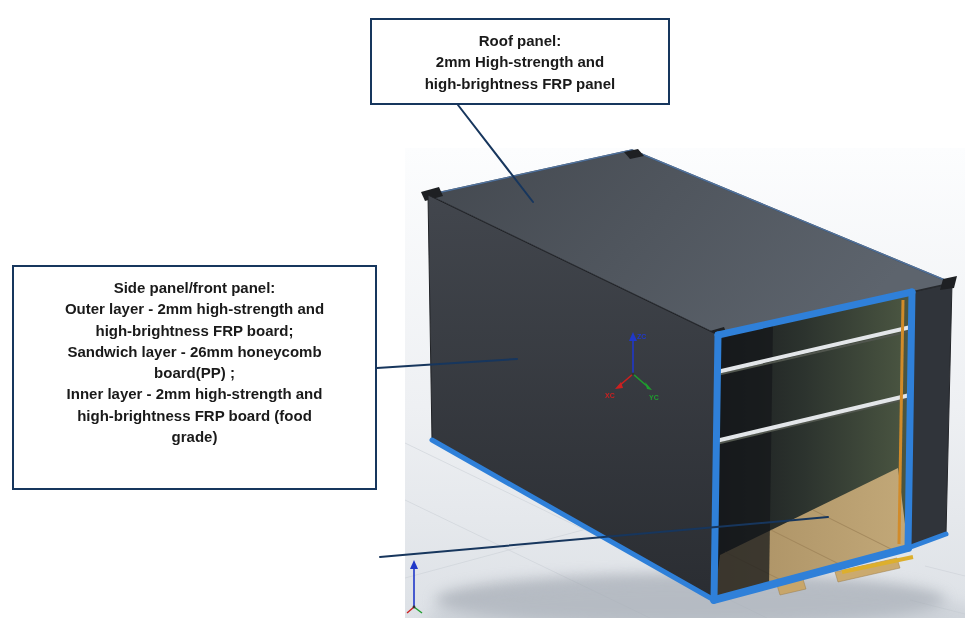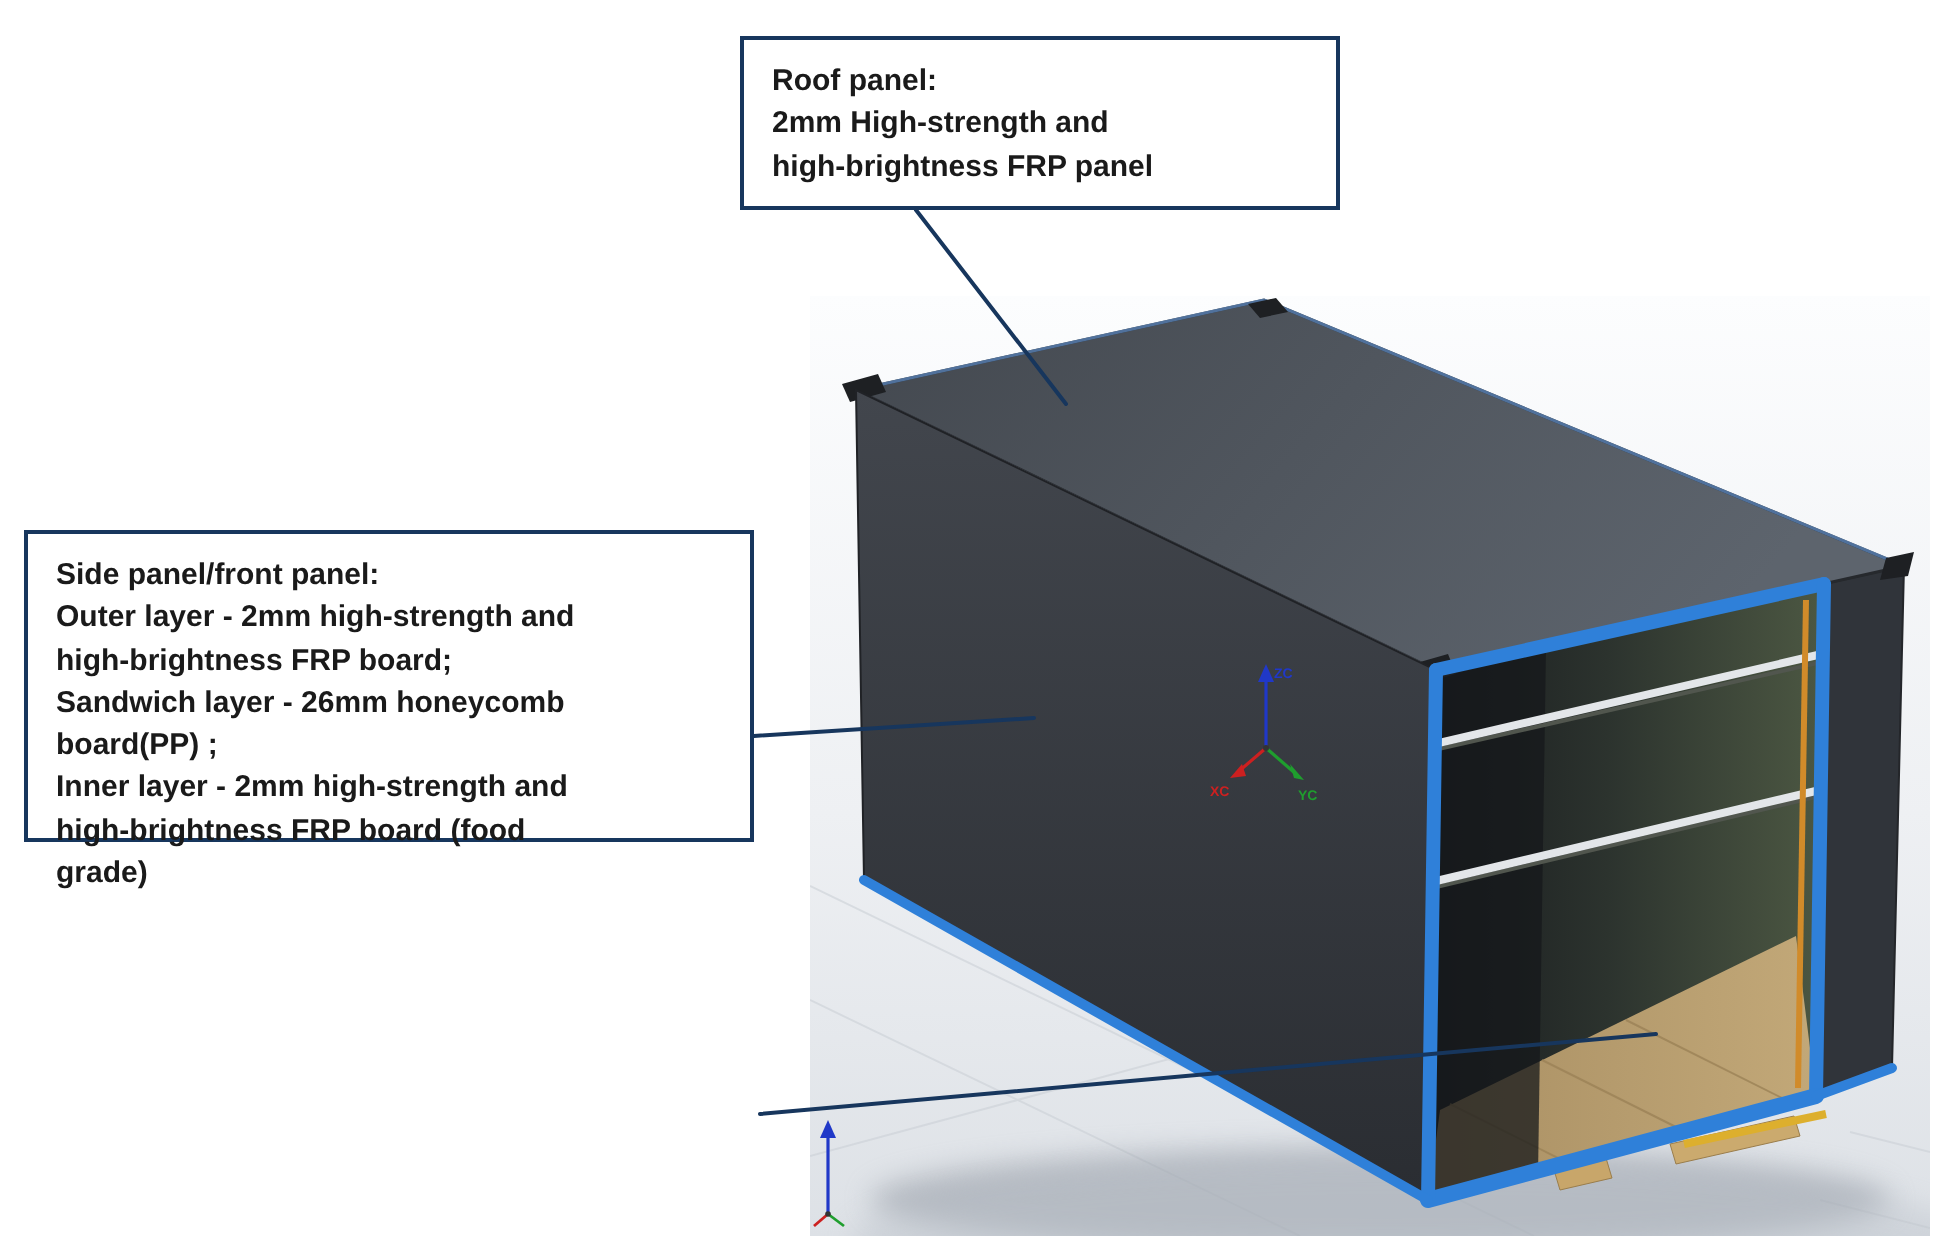--- a/index.html
+++ b/index.html
@@ -1,22 +1,22 @@
 <!DOCTYPE html>
 <html><head>
 <meta charset="utf-8">
 <style>
   html,body{margin:0;padding:0;background:#ffffff;font-family:"Liberation Sans",sans-serif;}
   .stage{position:relative;width:980px;height:618px;background:#ffffff;overflow:hidden;}
   #viewport{position:absolute;left:405px;top:148px;}
   svg.overlay{position:absolute;left:0;top:0;pointer-events:none;}
-  .callout{position:absolute;background:#ffffff;border:2px solid #17365d;padding:10px 14px;box-sizing:border-box;z-index:5;}
+  .callout{position:absolute;background:#ffffff;border:2px solid #17365d;padding:10px 14px;box-sizing:border-box;z-index:5;text-align:center;}
   .callout p{margin:0;font-size:15px;font-weight:bold;color:#1a1a1a;line-height:1.42;white-space:pre-line;}
   #callout-roof{left:370px;top:18px;width:300px;height:87px;}
-  #callout-side{left:12px;top:265px;width:365px;height:156px;}
+  #callout-side{left:12px;top:265px;width:365px;height:225px;}
   #callout-floor{left:12px;top:495px;width:365px;height:75px;}
 </style>
 </head>
 <body>
 
 <div class="stage">
 
   <svg id="viewport" width="560" height="470" viewBox="0 0 560 470">
     <defs>
       <linearGradient id="bg" x1="0" y1="0" x2="0" y2="1">

